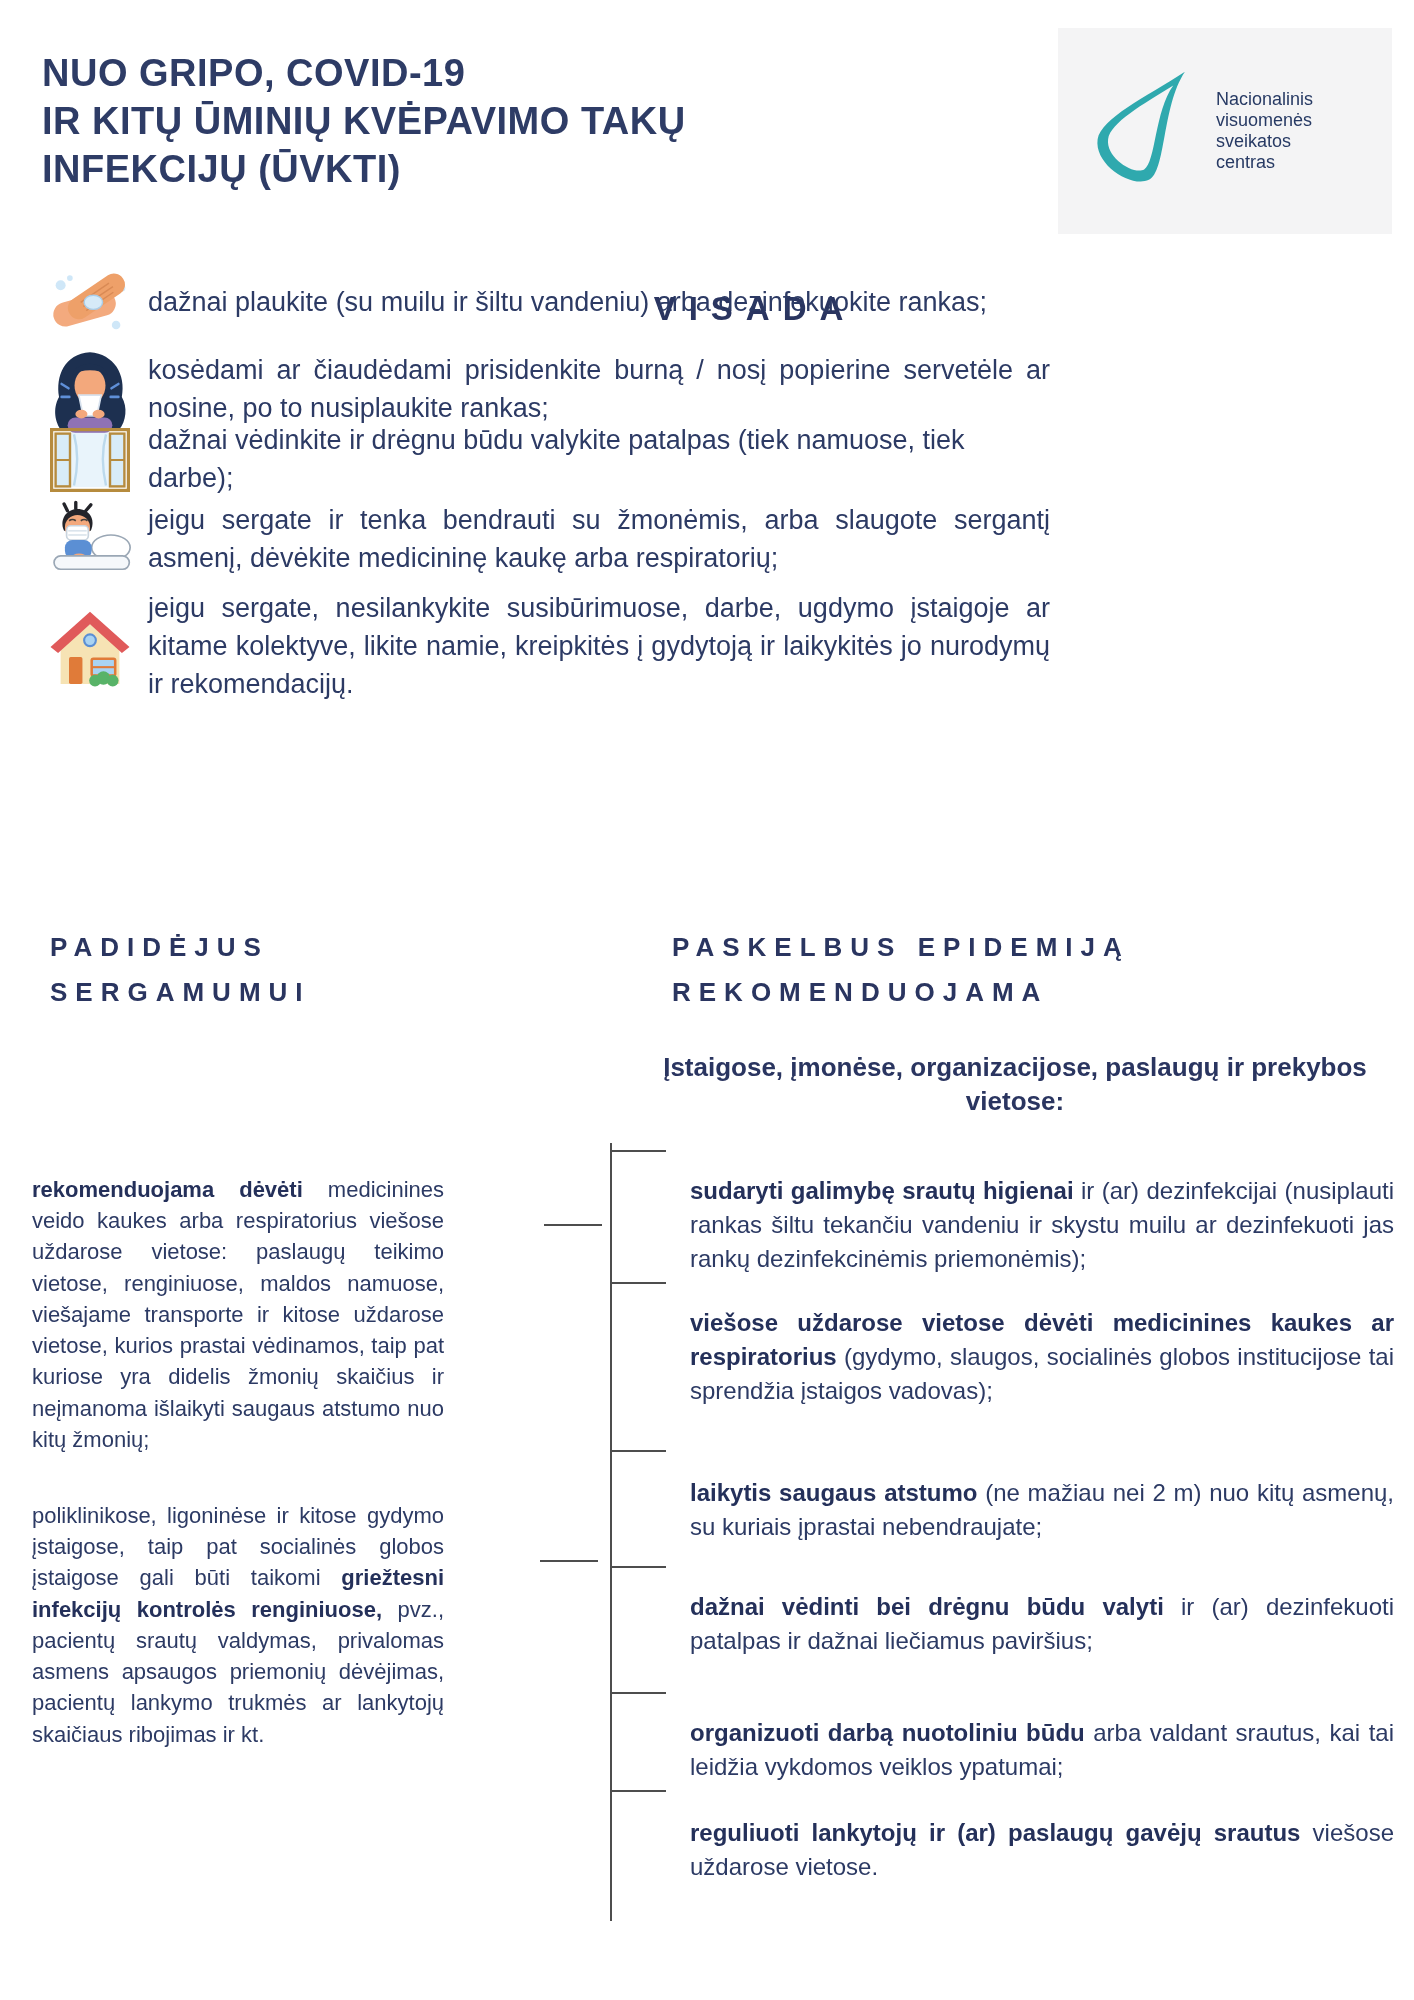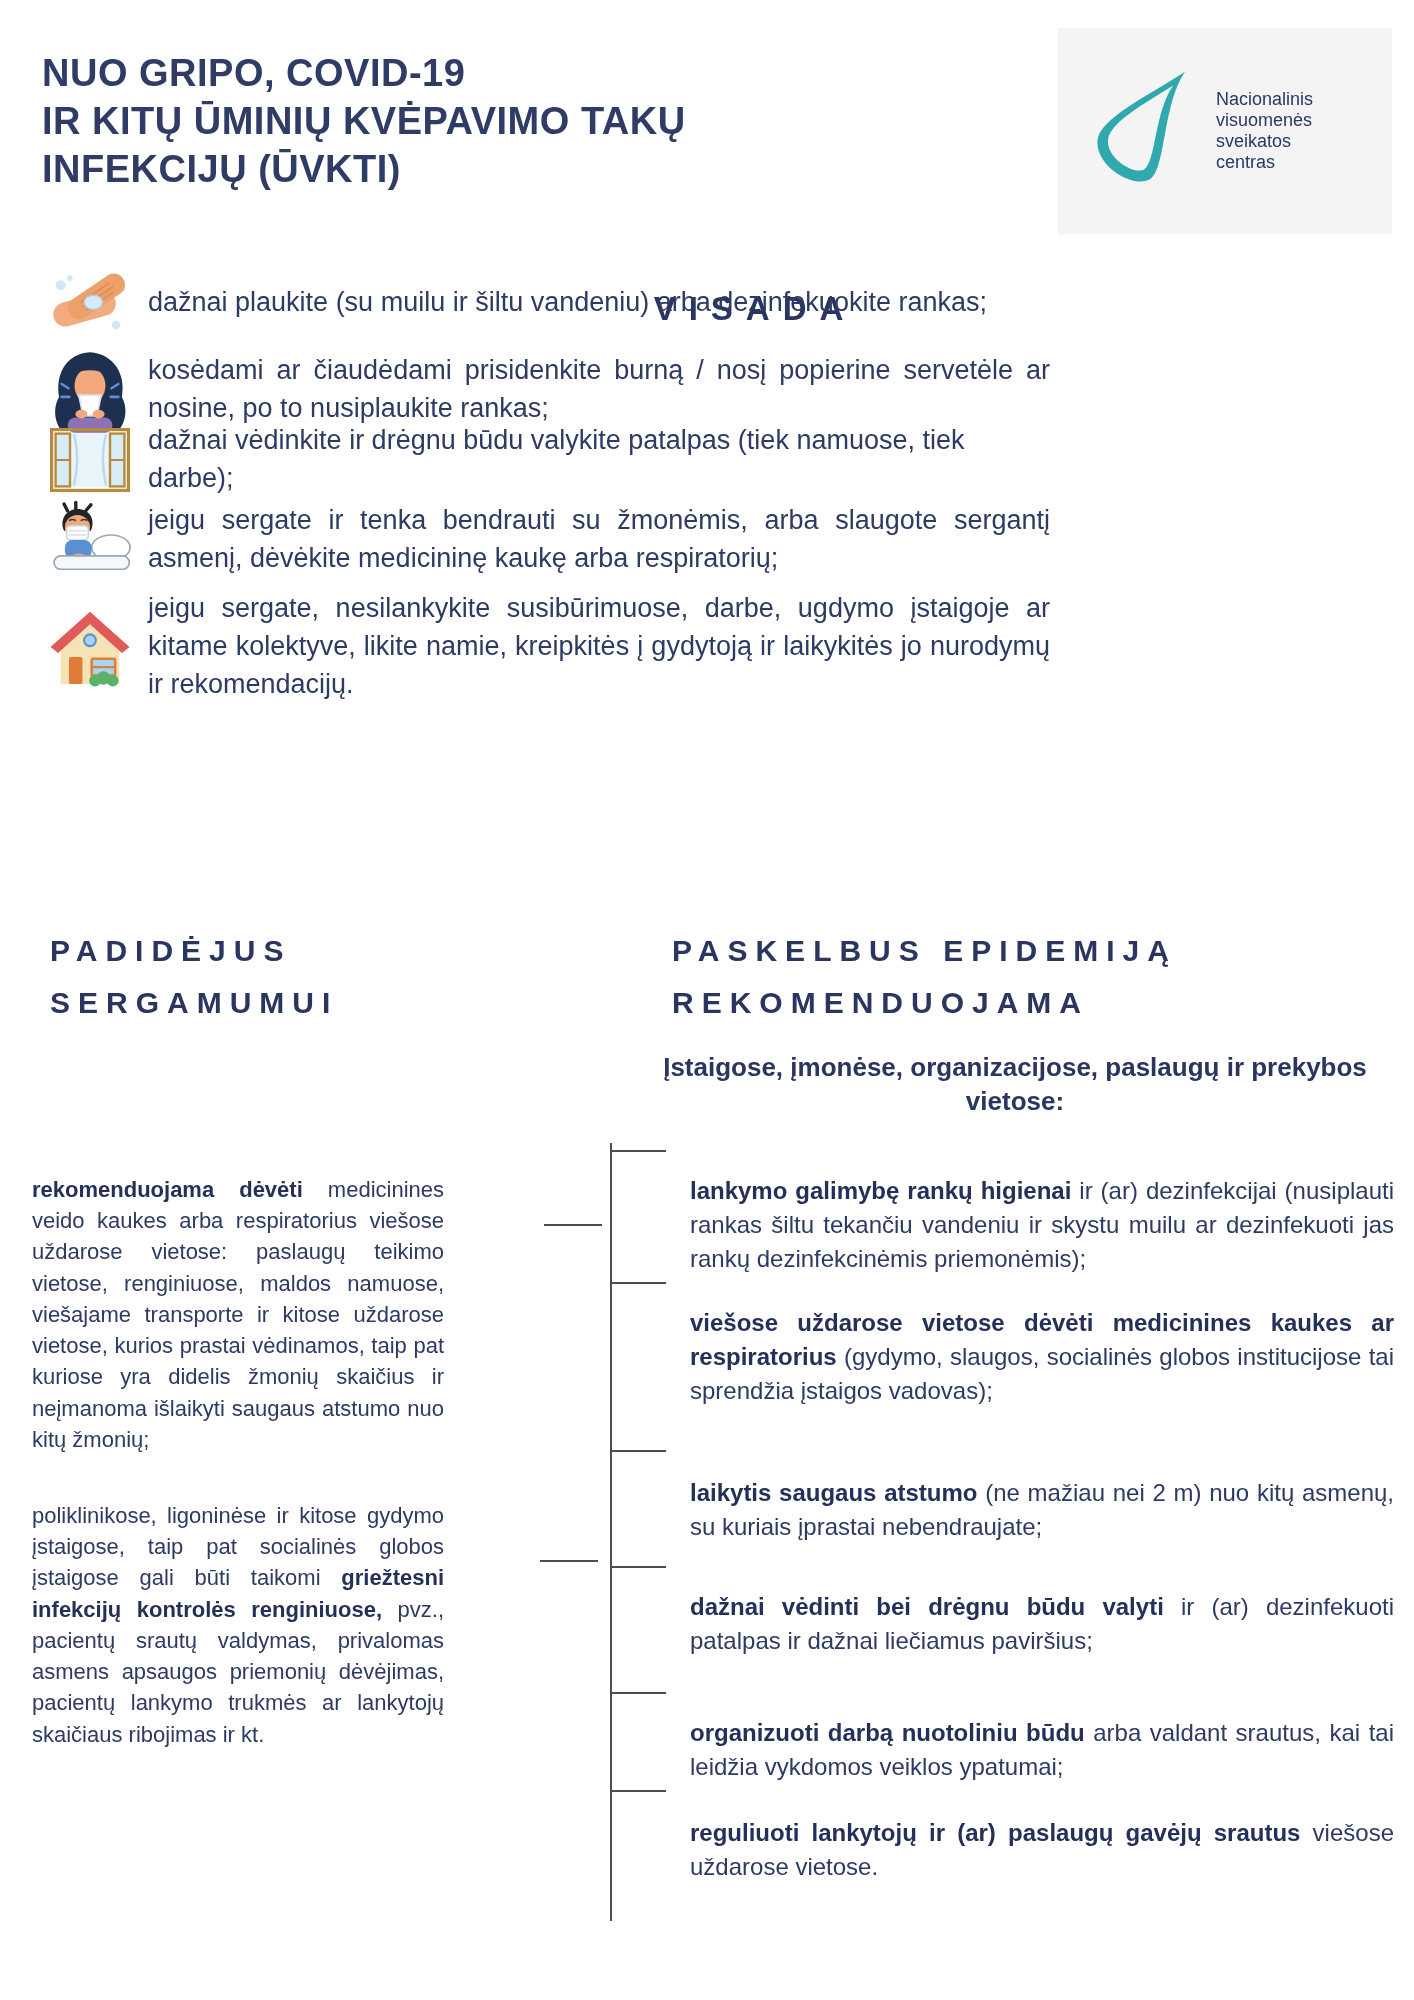--- a/index.html
+++ b/index.html
@@ -30,21 +30,21 @@
   .v-icon{width:100px;flex:none;display:flex;justify-content:center;align-items:center;}
   .v-text{flex:1;font-size:27px;line-height:1.40;color:#2c3a64;margin-left:8px;}
   .just{text-align:justify;}
   .r1{top:268px;height:70px;} .r1 .v-icon svg{width:95px;height:64px;}
   .r2{top:340px;height:100px;} .r2 .v-icon svg{width:86px;height:92px;}
   .r3{top:424px;height:72px;} .r3 .v-icon svg{width:80px;height:64px;}
   .r4{top:492px;height:96px;} .r4 .v-icon svg{width:92px;height:84px;}
   .r5{top:584px;height:126px;} .r5 .v-icon svg{width:84px;height:96px;}
   
   .sec-head{
-    position:absolute;font-size:30px;font-weight:bold;letter-spacing:8px;
+    position:absolute;font-size:26px;font-weight:bold;letter-spacing:8px;
     line-height:1.72;color:#2a3560;
   }
   .sec-head.left{left:50px;top:925px;width:360px;}
   .sec-head.right{left:672px;top:925px;width:600px;}
   .sub-head{
     position:absolute;left:640px;top:1050px;width:750px;text-align:center;
     font-size:26px;font-weight:bold;line-height:1.32;color:#2a3560;
   }
   .l-para{
     position:absolute;left:32px;width:412px;font-size:22px;line-height:1.42;
@@ -201,20 +201,20 @@
   <div class="line vline"></div>
   <div class="line tick t1"></div>
   <div class="line tick t2"></div>
   <div class="line tick t3"></div>
   <div class="line tick t4"></div>
   <div class="line tick t5"></div>
   <div class="line tick t6"></div>
   <div class="line lcon lc1"></div>
   <div class="line lcon lc2"></div>
 
-  <p class="e-item e1"><b>lankymo galimybę rankų higienai</b><span> ir (ar) dezinfekcijai (nusiplauti rankas šiltu tekančiu vandeniu ir skystu muilu ar dezinfekuoti jas rankų dezinfekcinėmis priemonėmis);</span></p>
+  <p class="e-item e1"><b>sudaryti galimybę srautų higienai</b><span> ir (ar) dezinfekcijai (nusiplauti rankas šiltu tekančiu vandeniu ir skystu muilu ar dezinfekuoti jas rankų dezinfekcinėmis priemonėmis);</span></p>
   <p class="e-item e2"><b>viešose uždarose vietose dėvėti medicinines kaukes ar respiratorius</b><span> (gydymo, slaugos, socialinės globos institucijose tai sprendžia įstaigos vadovas);</span></p>
   <p class="e-item e3"><b>laikytis saugaus atstumo</b><span> (ne mažiau nei 2 m) nuo kitų asmenų, su kuriais įprastai nebendraujate;</span></p>
   <p class="e-item e4"><b>dažnai vėdinti bei drėgnu būdu valyti</b><span> ir (ar) dezinfekuoti patalpas ir dažnai liečiamus paviršius;</span></p>
   <p class="e-item e5"><b>organizuoti darbą nuotoliniu būdu</b><span> arba valdant srautus, kai tai leidžia vykdomos veiklos ypatumai;</span></p>
   <p class="e-item e6"><b>reguliuoti lankytojų ir (ar) paslaugų gavėjų srautus</b><span> viešose uždarose vietose.</span></p>
 
 </div>
 
 </body></html>

